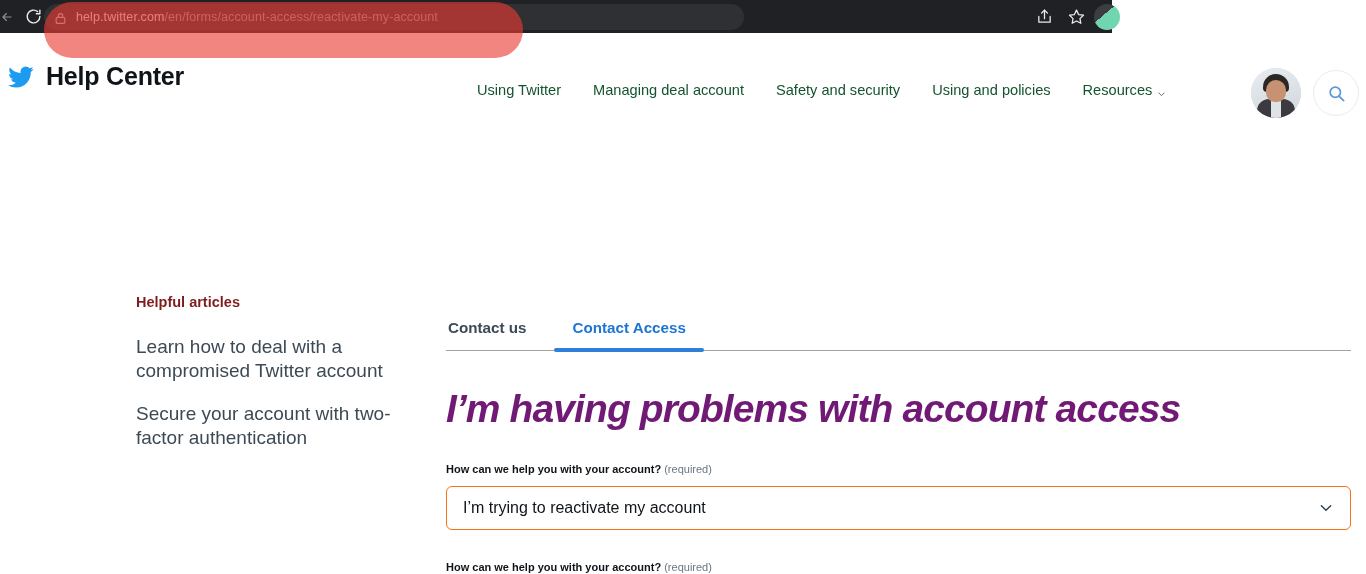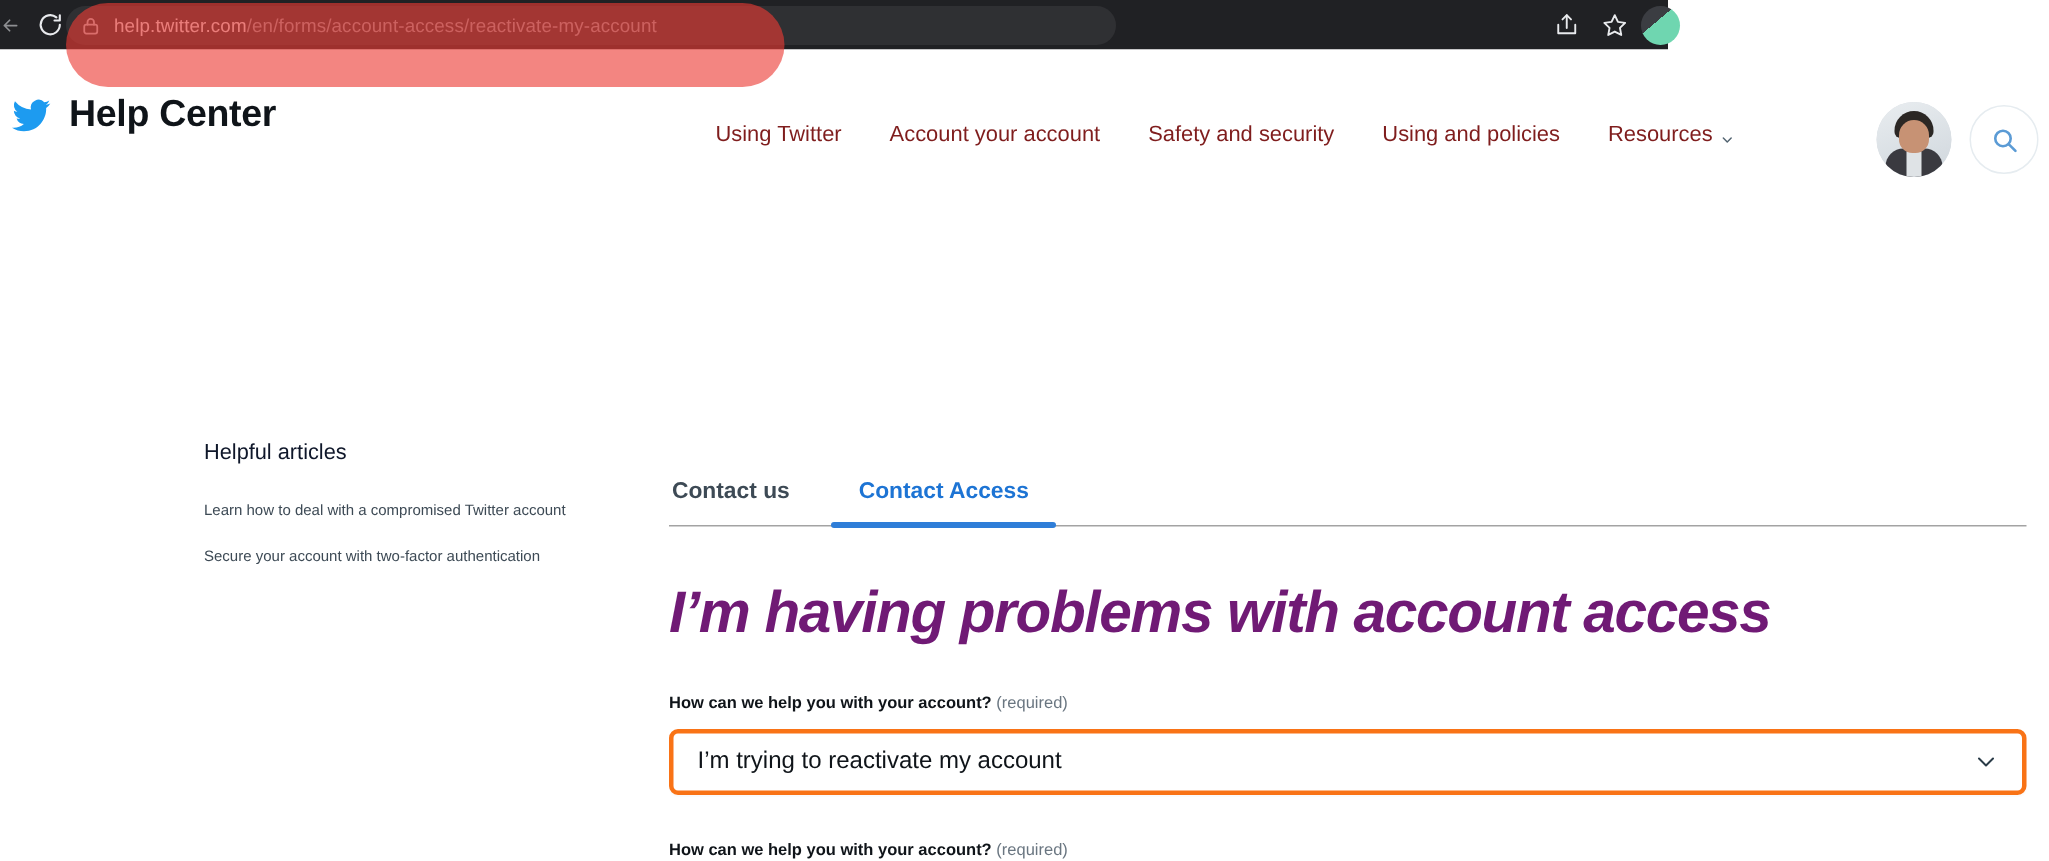--- a/index.html
+++ b/index.html
@@ -127,21 +127,21 @@
 
   .main-nav {
     position: absolute;
     left: 477px; top: 49px;
     display: flex;
     align-items: center;
     gap: 32px;
   }
   .nav-link {
     font-size: 14.6px;
-    color: #7f1d1d;
+    color: #14532d;
     white-space: nowrap;
     display: flex;
     align-items: center;
     gap: 5px;
     cursor: pointer;
   }
   .chev-small { width: 9px; height: 9px; color: #536471; }
 
   .header-actions {
     position: absolute;
@@ -180,26 +180,26 @@
     position: relative;
   }
 
   .sidebar {
     position: absolute;
     left: 136px; top: 173px;
     width: 290px;
   }
   .sidebar-title {
     font-size: 14.5px;
-    font-weight: normal;
-    color: #0f172a;
+    font-weight: bold;
+    color: #7f1d1d;
     margin-bottom: 25px;
   }
   .article-link {
-    font-size: 10px;
+    font-size: 19px;
     line-height: 1.28;
     color: #3d4a55;
     margin-bottom: 18px;
     cursor: pointer;
     max-width: 272px;
   }
 
   .form-col {
     position: absolute;
     left: 446px; top: 188px;
@@ -253,21 +253,21 @@
   }
   .field-label .req {
     font-weight: normal;
     color: #6a7681;
   }
 
   .select-box {
     position: relative;
     width: 905px;
     height: 44px;
-    border: 3px solid #f97316;
+    border: 1px solid #f97316;
     border-radius: 6px;
     background: #fff;
     display: flex;
     align-items: center;
     padding: 0 16px;
     cursor: pointer;
     box-shadow: 0 1px 1px rgba(16,24,32,0.02);
   }
   .select-value {
     font-size: 16px;
@@ -338,21 +338,21 @@
           </svg>
       </span>
       <span class="brand-title">Help Center</span>
     </div>
 
     <nav class="main-nav">
       <span class="nav-link">
         <span>Using Twitter</span>
       </span>
       <span class="nav-link">
-        <span>Account your account</span>
+        <span>Managing deal account</span>
       </span>
       <span class="nav-link">
         <span>Safety and security</span>
       </span>
       <span class="nav-link">
         <span>Using and policies</span>
       </span>
       <span class="nav-link">
         <span>Resources</span>
         <span class="chev-small">

